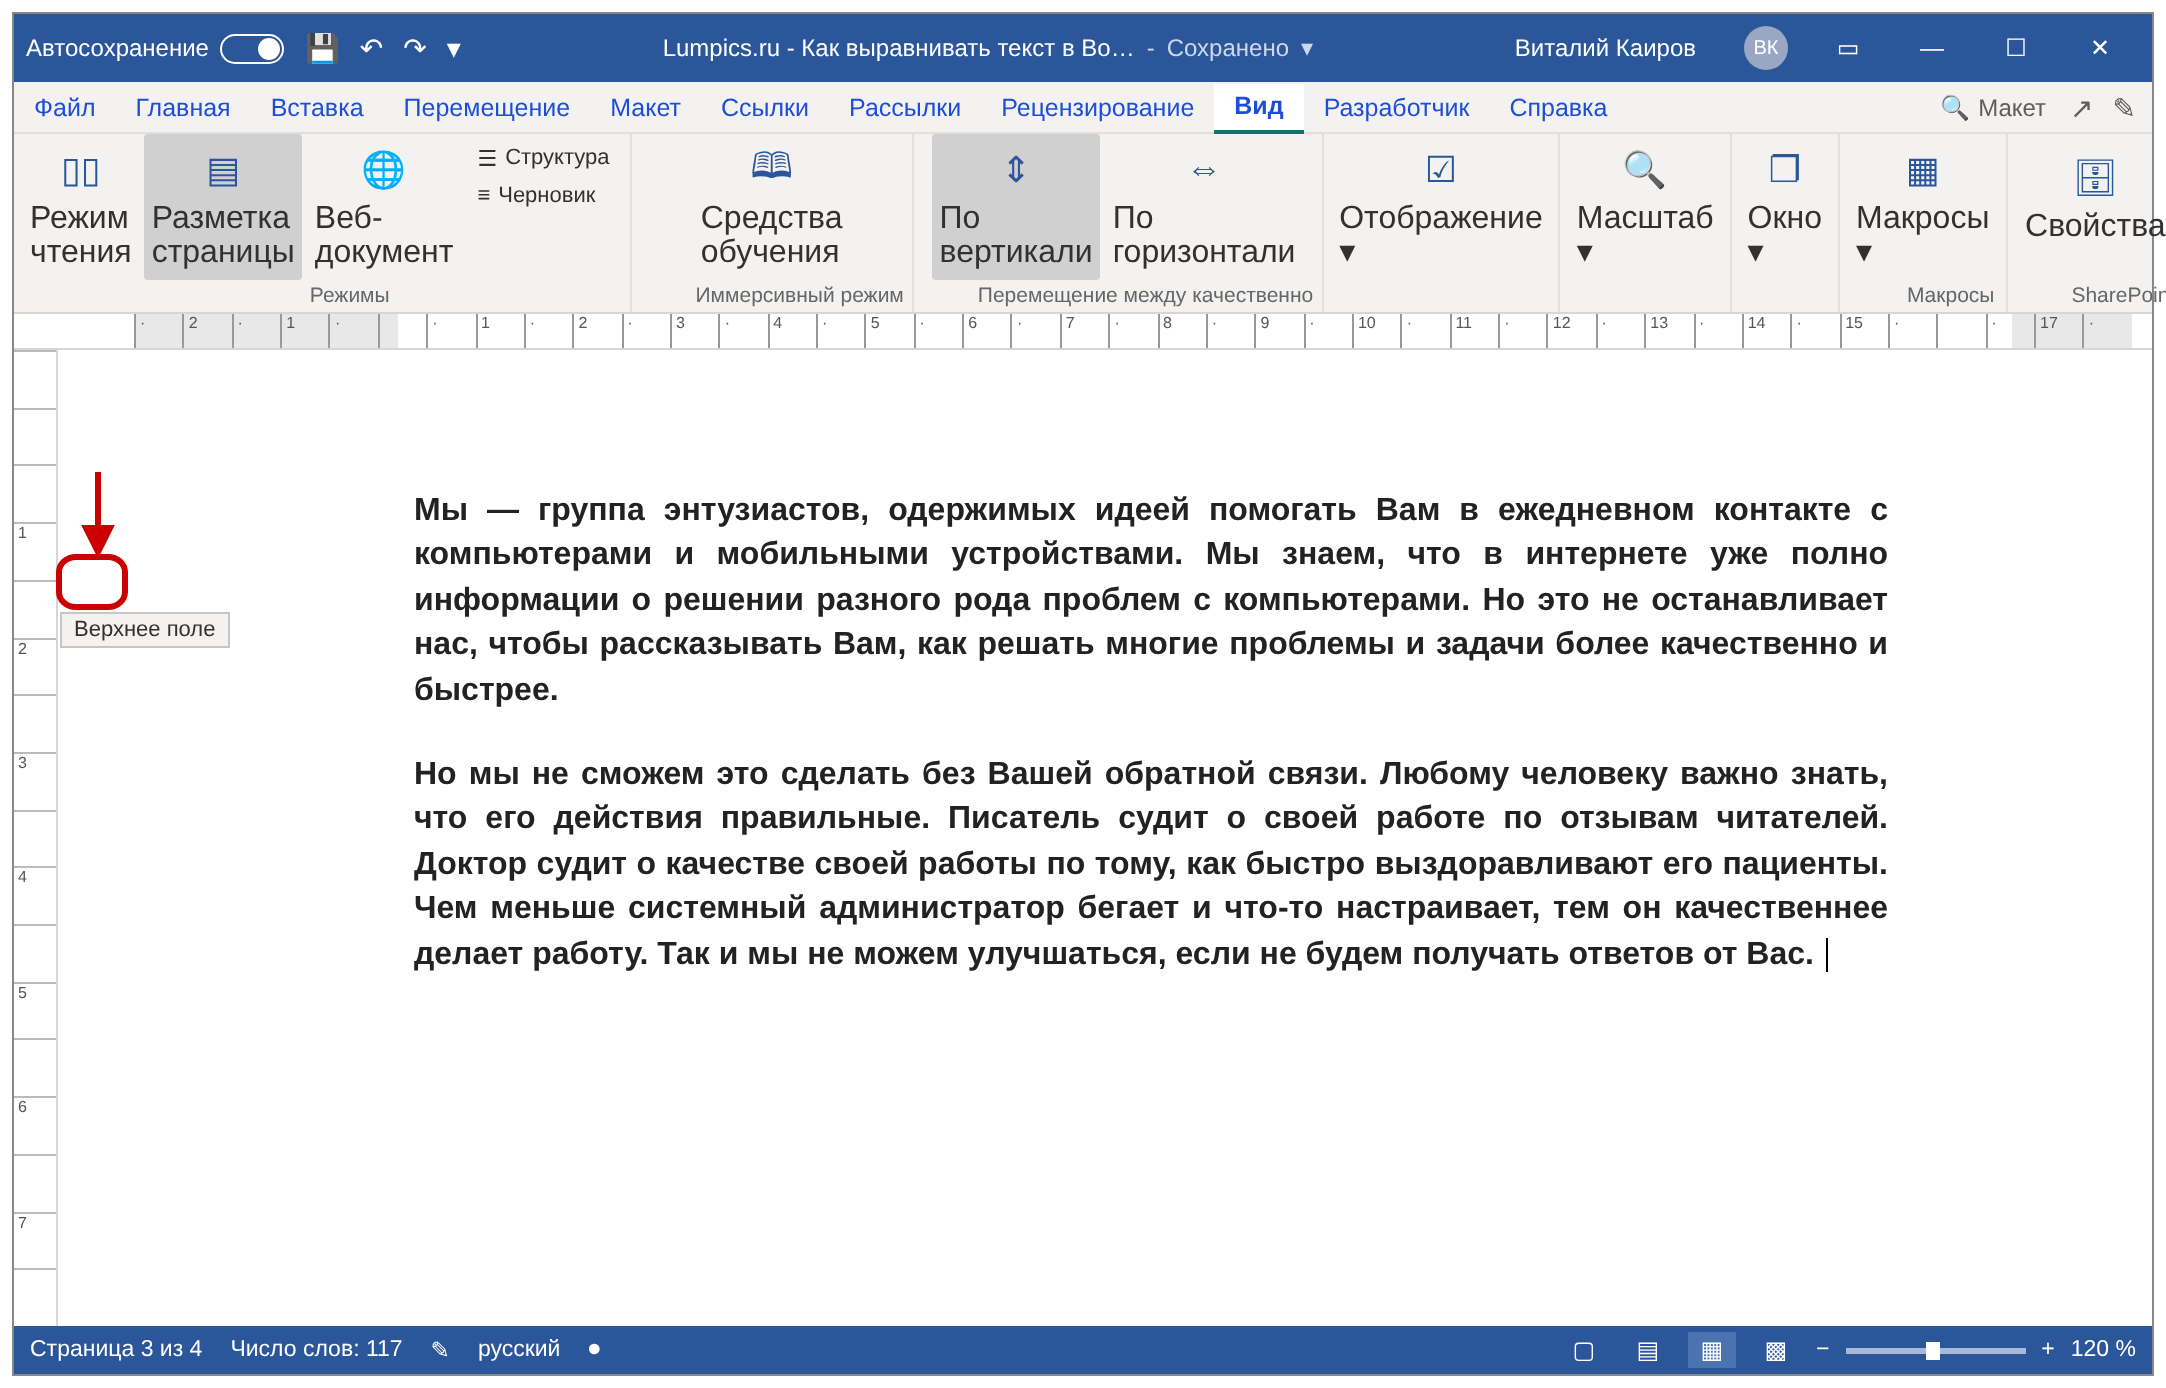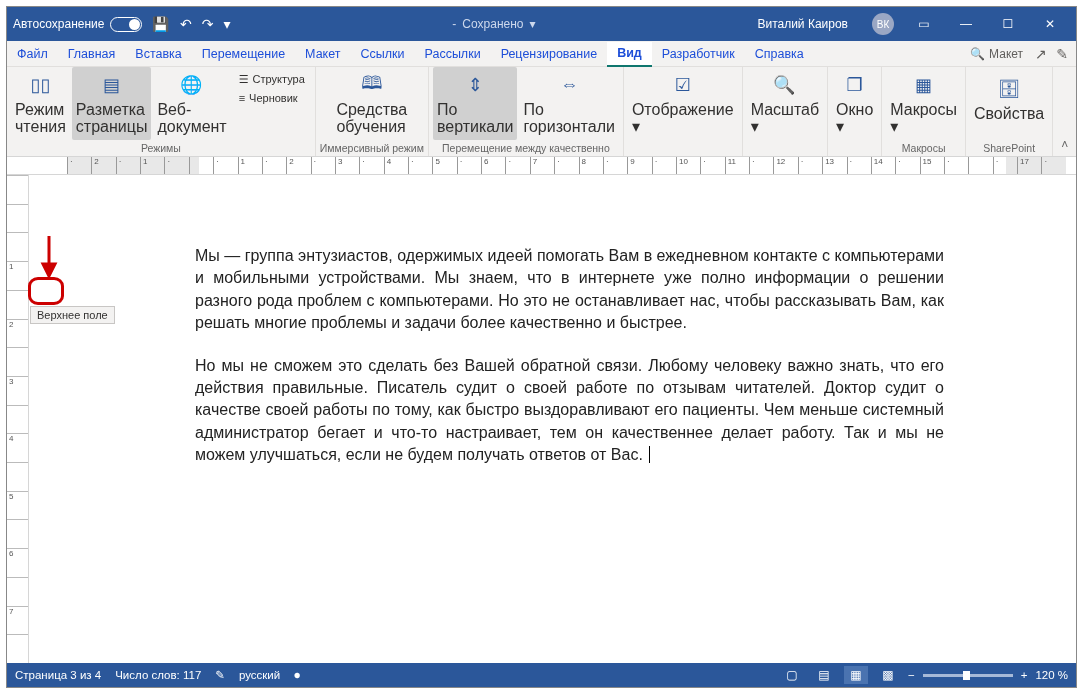--- a/index.html
+++ b/index.html
@@ -25,32 +25,32 @@
 .search { display: flex; align-items: center; gap: 4px; color: #605e5c; font-size: 12px; }
 .share-icons span { margin-left: 6px; color: #605e5c; font-size: 14px; }
 .ribbon { background: #f3f2f1; height: 90px; display: flex; align-items: stretch; border-bottom: 1px solid #d6d6d6; font-size: 11px; color: #323130; }
 .rgroup { border-right: 1px solid #e1dfdd; display: flex; flex-direction: column; align-items: center; justify-content: flex-end; padding: 4px 4px 2px; }
 .rgroup .items { display: flex; align-items: flex-start; gap: 2px; flex: 1; }
 .rbtn { display: flex; flex-direction: column; align-items: center; justify-content: flex-start; padding: 4px 4px; min-width: 44px; border-radius: 2px; cursor: pointer; }
 .rbtn.sel { background: #d0d0d0; }
 .rbtn .icon { width: 28px; height: 28px; display: flex; align-items: center; justify-content: center; font-size: 18px; color: #2b579a; margin-bottom: 2px; }
 .rbtn .lbl { text-align: left; line-height: 1.1; font-size: 16px; }
 .rmini { display: flex; align-items: center; gap: 4px; padding: 2px 6px; font-size: 11px; cursor: pointer; }
-.rgroup .gname { font-size: 10.5px; color: #666; padding-top: 2px; text-align: left; white-space: nowrap; }
+.rgroup .gname { font-size: 10.5px; color: #666; padding-top: 2px; text-align: left; white-space: nowrap; margin-left: 28px; }
 .ribbon .collapse { margin-left: auto; padding: 4px 8px; align-self: flex-end; color: #666; font-size: 12px; }
 .ruler-h { height: 18px; background: #fff; border-bottom: 1px solid #d6d6d6; position: relative; font-size: 9px; color: #777; overflow: hidden; }
 .ruler-h .inner { position: absolute; left: 60px; right: 10px; top: 0; bottom: 0; background: linear-gradient(to right, #e8e8e8 0, #e8e8e8 132px, #fff 132px, #fff calc(100% - 60px), #e8e8e8 calc(100% - 60px), #e8e8e8 100%); }
 .ruler-h .ticks { position: absolute; left: 60px; right: 10px; top: 0; bottom: 0; display: flex; }
 .ruler-h .tick { flex: 1; border-left: 1px solid #999; font-size: 8px; padding-left: 2px; color: #555;}
 .workspace { flex: 1; display: flex; background: #e9e9e9; overflow: hidden; position: relative; }
 .ruler-v { width: 22px; background: #fff; border-right: 1px solid #d6d6d6; position: relative; }
 .ruler-v .ticks { position: absolute; top: 0; bottom: 0; left: 0; right: 0; display: flex; flex-direction: column; }
 .ruler-v .tick { flex: 1; border-top: 1px solid #bbb; font-size: 8px; padding-left: 2px; color: #555; }
 .doc-area { flex: 1; background: #fff; position: relative; overflow: hidden; border-left: 0; }
-.page { position: absolute; left: 16px; right: 12px; top: 10px; background: #fff; padding: 60px 120px 60px 150px; }
+.page { position: absolute; left: 28px; right: 12px; top: 10px; background: #fff; padding: 60px 120px 60px 150px; font-weight: bold; }
 .page p { font-size: 16px; color: #222; text-align: justify; margin-bottom: 20px; line-height: 1.4; font-family: Arial, sans-serif; }
 .cursor-caret { border-left: 1px solid #000; margin-left: 2px;}
 .statusbar { height: 24px; background: #2b579a; display: flex; align-items: center; color: #fff; font-size: 11.5px; padding: 0 8px; gap: 14px; }
 .statusbar .right { margin-left: auto; display: flex; align-items: center; gap: 8px; }
 .view-btn { width: 24px; height: 18px; display: flex; align-items: center; justify-content: center; color: #fff; font-size: 12px; }
 .view-btn.sel { background: #4a73b0; }
 .zoom-slider { width: 90px; height: 3px; background: #a6b9d8; position: relative; }
 .zoom-slider::after { content: ""; position: absolute; left: 45%; top: -3px; width: 7px; height: 9px; background: #fff; }
 .annot-arrow { position: absolute; left: 40px; top: 234px; width: 18px; height: 48px; pointer-events: none;}
 .annot-arrow svg { width: 100%; height: 100%; }
@@ -67,20 +67,21 @@
       <span>Автосохранение</span>
       <span class="toggle"></span>
     </div>
     <div class="title-icons">
       <span>💾</span>
       <span>↶</span>
       <span>↷</span>
       <span>▾</span>
     </div>
     <div class="title-center">
+      <span class="fname">Lumpics.ru - Как выравнивать текст в Во…</span>
       <span style="color:#cdd8ec;">-</span>
       <span class="saved">Сохранено</span>
       <span style="color:#cdd8ec;">▾</span>
     </div>
     <div class="user-area">
       <span>Виталий Каиров</span>
       <span class="avatar">ВК</span>
     </div>
     <div class="win-controls">
       <div>▭</div>

